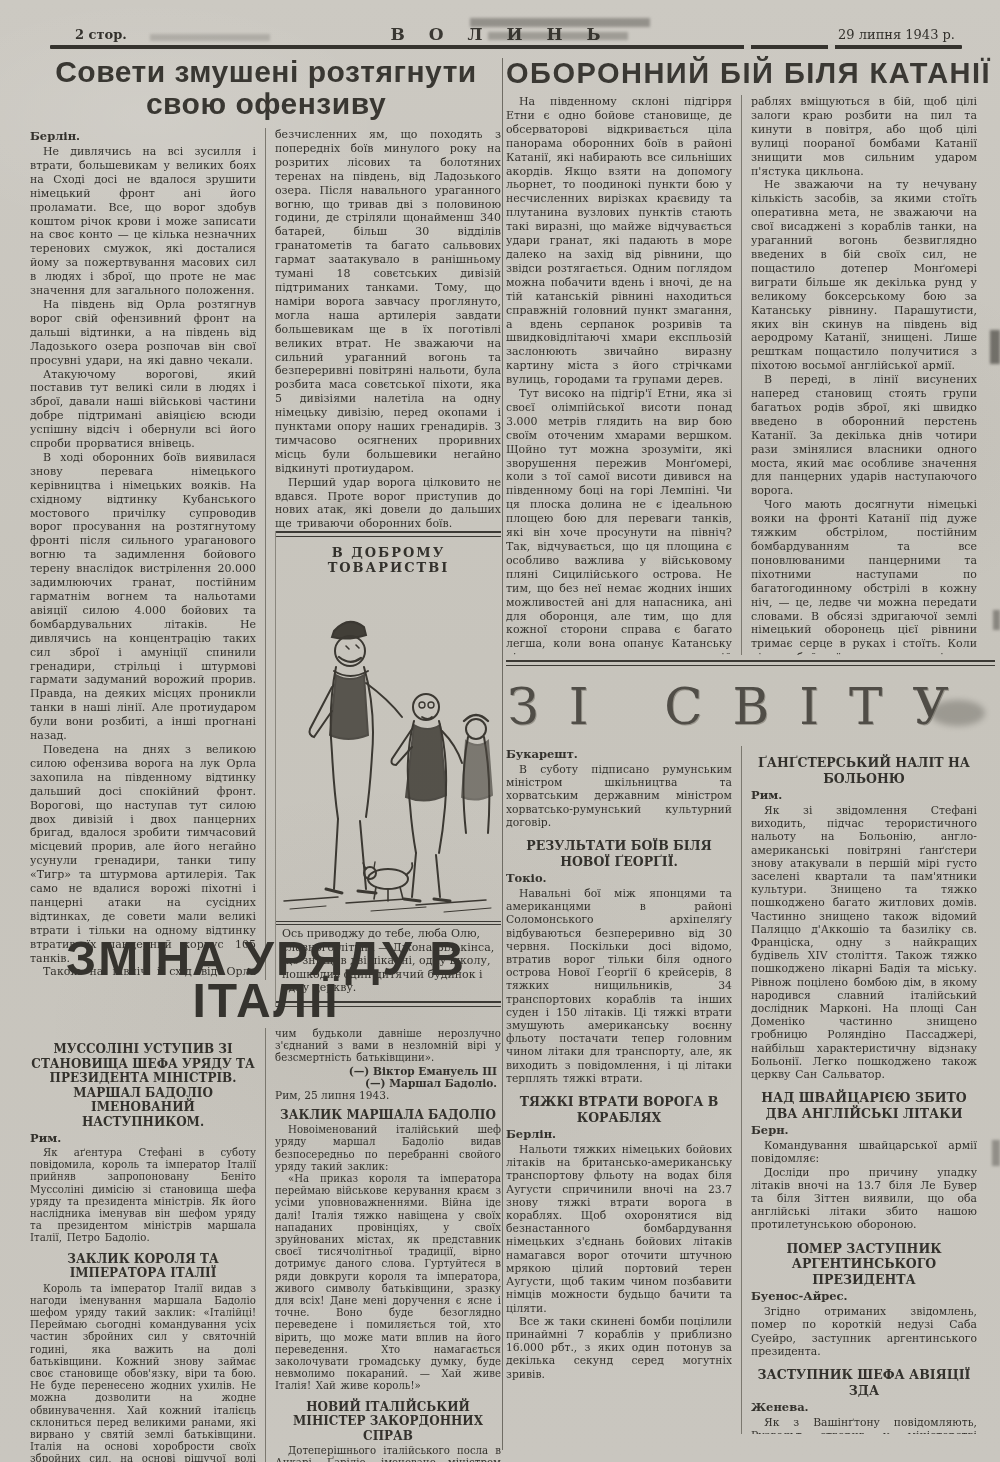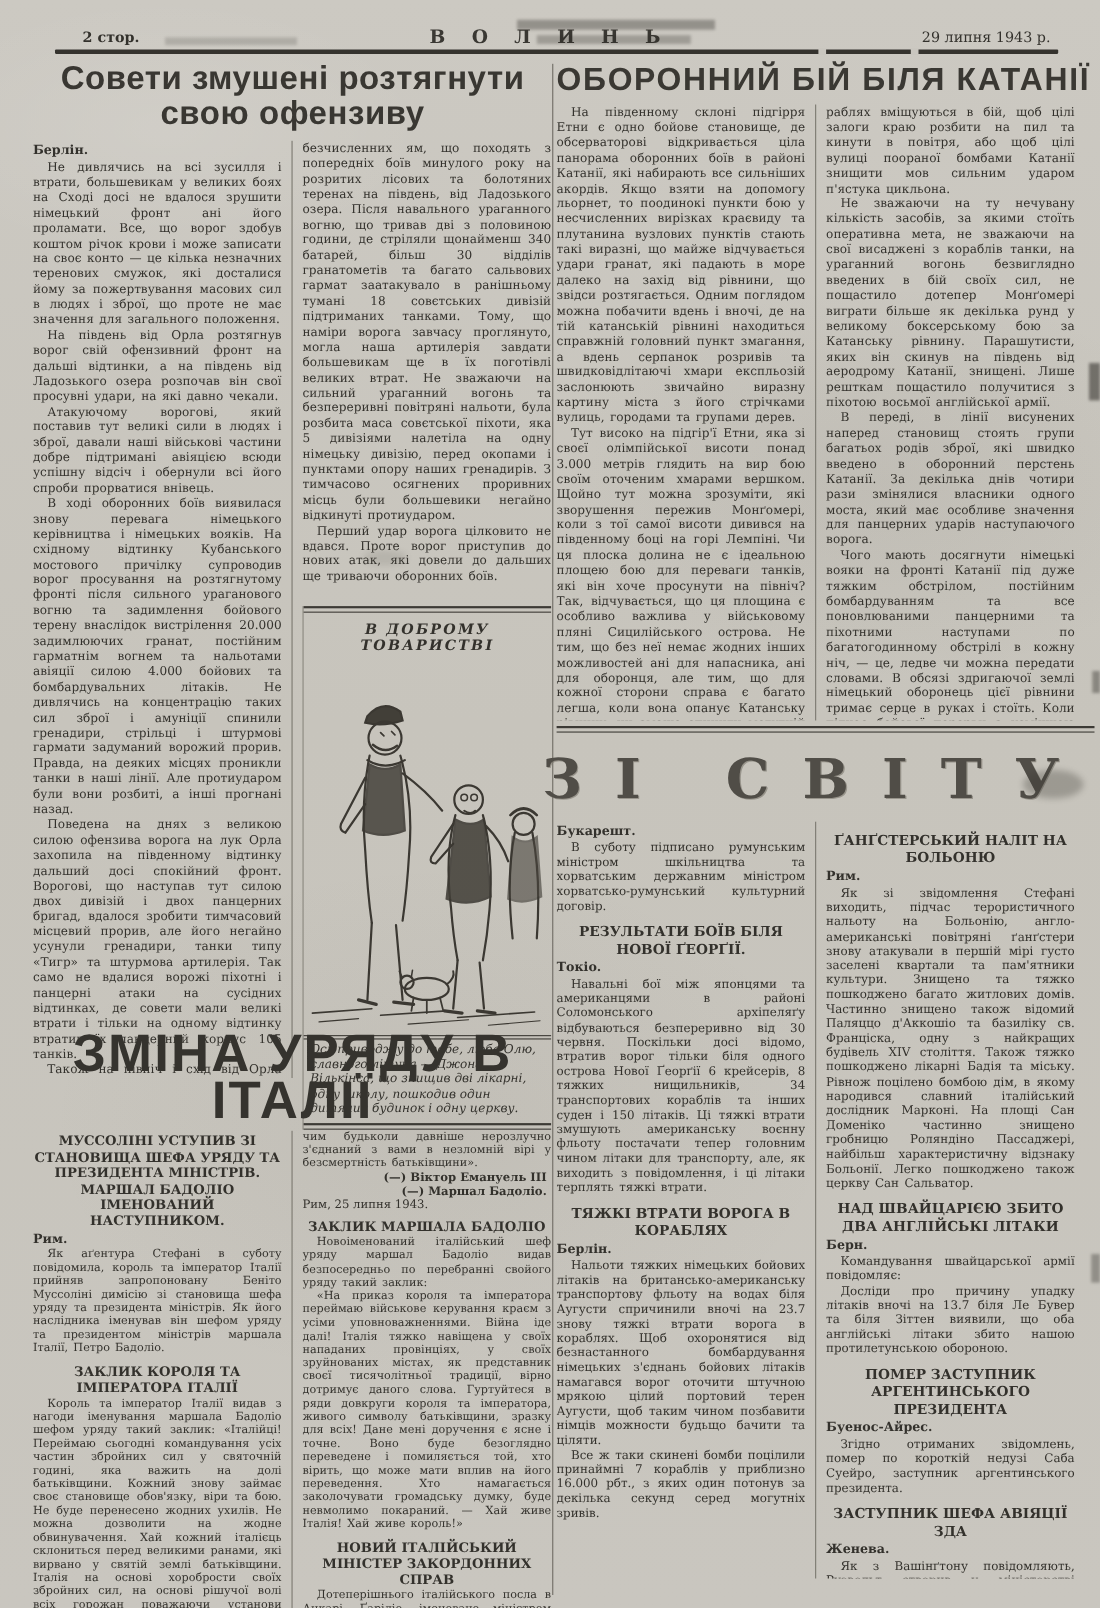--- a/index.html
+++ b/index.html
@@ -25,36 +25,36 @@
   .dateline{font-size:11.5px;font-weight:bold;text-align:left;margin:1px 2px 2px 0;}
   .cols{display:flex;}
   .col{width:226px;}
   .vdiv{width:1px;background:#7b786f;margin:0 9px;}
   .double-rule{border-top:2px solid #3c3a35;border-bottom:1px solid #3c3a35;height:3px;}
   
   .headline-left{font-family:"Liberation Sans",sans-serif;font-weight:bold;font-size:30px;line-height:32px;
     text-align:center;color:#393732;letter-spacing:.5px;margin-bottom:8px;}
   .headline-right{font-family:"Liberation Sans",sans-serif;font-weight:bold;font-size:29px;line-height:31px;
     text-align:left;color:#3a3833;letter-spacing:1.5px;margin-bottom:6px;white-space:nowrap;}
-  .world-title{font-family:"DejaVu Serif",serif;font-weight:bold;font-size:50px;letter-spacing:30px;
+  .world-title{font-family:"DejaVu Serif",serif;font-weight:normal;font-size:50px;letter-spacing:30px;
     text-align:center;color:#504d47;text-shadow:1px 1px 0 rgba(120,116,106,.6);margin:12px 0 10px -15px;}
   .italy-headline{font-family:"Liberation Sans",sans-serif;font-weight:bold;font-size:48px;letter-spacing:2px;
     text-align:center;color:#35332e;line-height:42px;}
   .subhead{font-size:12.5px;font-weight:bold;text-align:center;line-height:15.5px;margin:7px 0 2px 0;}
   
   .abs{position:absolute;}
   #soviet-article{left:30px;top:56px;width:472px;}
   #catania-article{left:506px;top:58px;width:489px;}
   #world-section{left:506px;top:660px;width:489px;}
   #italy-section{left:30px;top:938px;width:472px;}
   #center-divider{left:502px;top:58px;width:1px;height:1392px;background:#6f6c64;}
   
   .cartoon-title{font-size:13px;font-weight:bold;letter-spacing:2px;text-align:center;padding:8px 0 4px 0;}
   .cartoon-caption{font-size:11px;line-height:13.5px;text-align:left;padding:2px 6px 6px 6px;}
-  .cartoon-box{margin-top:20px;border-left:1px solid #8a877e;font-style:italic;}
+  .cartoon-box{margin-top:0;border-left:1px solid #8a877e;}
   
   #italy-section .bodytxt p{font-size:10.2px;line-height:12.2px;}
   #italy-section .subhead{font-size:12px;line-height:14.5px;}
   #italy-section .sig{font-size:10.6px;font-weight:bold;text-align:right;margin:0 4px 0 0;}
   #italy-section .place{font-size:10.6px;margin:0;}
   
   #world-section .bodytxt p{font-size:10.8px;line-height:13.2px;}
   #world-section .subhead{margin-top:9px;}
   
   .smudge{position:absolute;background:#3a3831;filter:blur(3px);opacity:.30;border-radius:50%;}
@@ -203,21 +203,21 @@
         <div class="dateline">Женева.</div>
         <p>Як з Вашінґтону повідомляють, Рузвельт створив у міністерстві фльоти уряд заступника операційного шефа авіяції. Контрадмірала Мек Каіна, якого іменовано віцеадміралом, призначено керівником цього уряду.</p>
       </div>
     </div>
   </div>
 
   <div id="italy-section" class="abs">
     <div class="italy-headline">ЗМІНА УРЯДУ В ІТАЛІЇ</div>
     <div class="cols" style="margin-top:6px;">
       <div class="col bodytxt clip" style="height:462px;">
-        <div class="subhead" style="margin-top:2px;">МУССОЛІНІ УСТУПИВ ЗІ СТАНОВИЩА ШЕФА УРЯДУ ТА ПРЕЗИДЕНТА МІНІСТРІВ. МАРШАЛ БАДОЛІО ІМЕНОВАНИЙ НАСТУПНИКОМ.</div>
+        <div class="subhead" style="margin-top:14px;">МУССОЛІНІ УСТУПИВ ЗІ СТАНОВИЩА ШЕФА УРЯДУ ТА ПРЕЗИДЕНТА МІНІСТРІВ. МАРШАЛ БАДОЛІО ІМЕНОВАНИЙ НАСТУПНИКОМ.</div>
         <div class="dateline">Рим.</div>
         <p>Як аґентура Стефані в суботу повідомила, король та імператор Італії прийняв запропоновану Беніто Муссоліні димісію зі становища шефа уряду та президента міністрів. Як його наслідника іменував він шефом уряду та президентом міністрів маршала Італії, Петро Бадоліо.</p>
         <div class="subhead">ЗАКЛИК КОРОЛЯ ТА ІМПЕРАТОРА ІТАЛІЇ</div>
         <p>Король та імператор Італії видав з нагоди іменування маршала Бадоліо шефом уряду такий заклик: «Італійці! Переймаю сьогодні командування усіх частин збройних сил у святочній годині, яка важить на долі батьківщини. Кожний знову займає своє становище обов'язку, віри та бою. Не буде перенесено жодних ухилів. Не можна дозволити на жодне обвинувачення. Хай кожний італієць склониться перед великими ранами, які вирвано у святій землі батьківщини. Італія на основі хоробрости своїх збройних сил, на основі рішучої волі всіх горожан поважаючи установи знайде дорогу розвитку, яка запалює до величі. Італійці! Я сьогодні більш</p>
       </div>
       <div class="vdiv" style="height:462px;"></div>
       <div class="col bodytxt clip" style="height:462px;">
         <p class="noindent">чим будьколи давніше нерозлучно з'єднаний з вами в незломній вірі у безсмертність батьківщини».</p>
         <div class="sig">(—) Віктор Емануель III</div>
         <div class="sig">(—) Маршал Бадоліо.</div>

